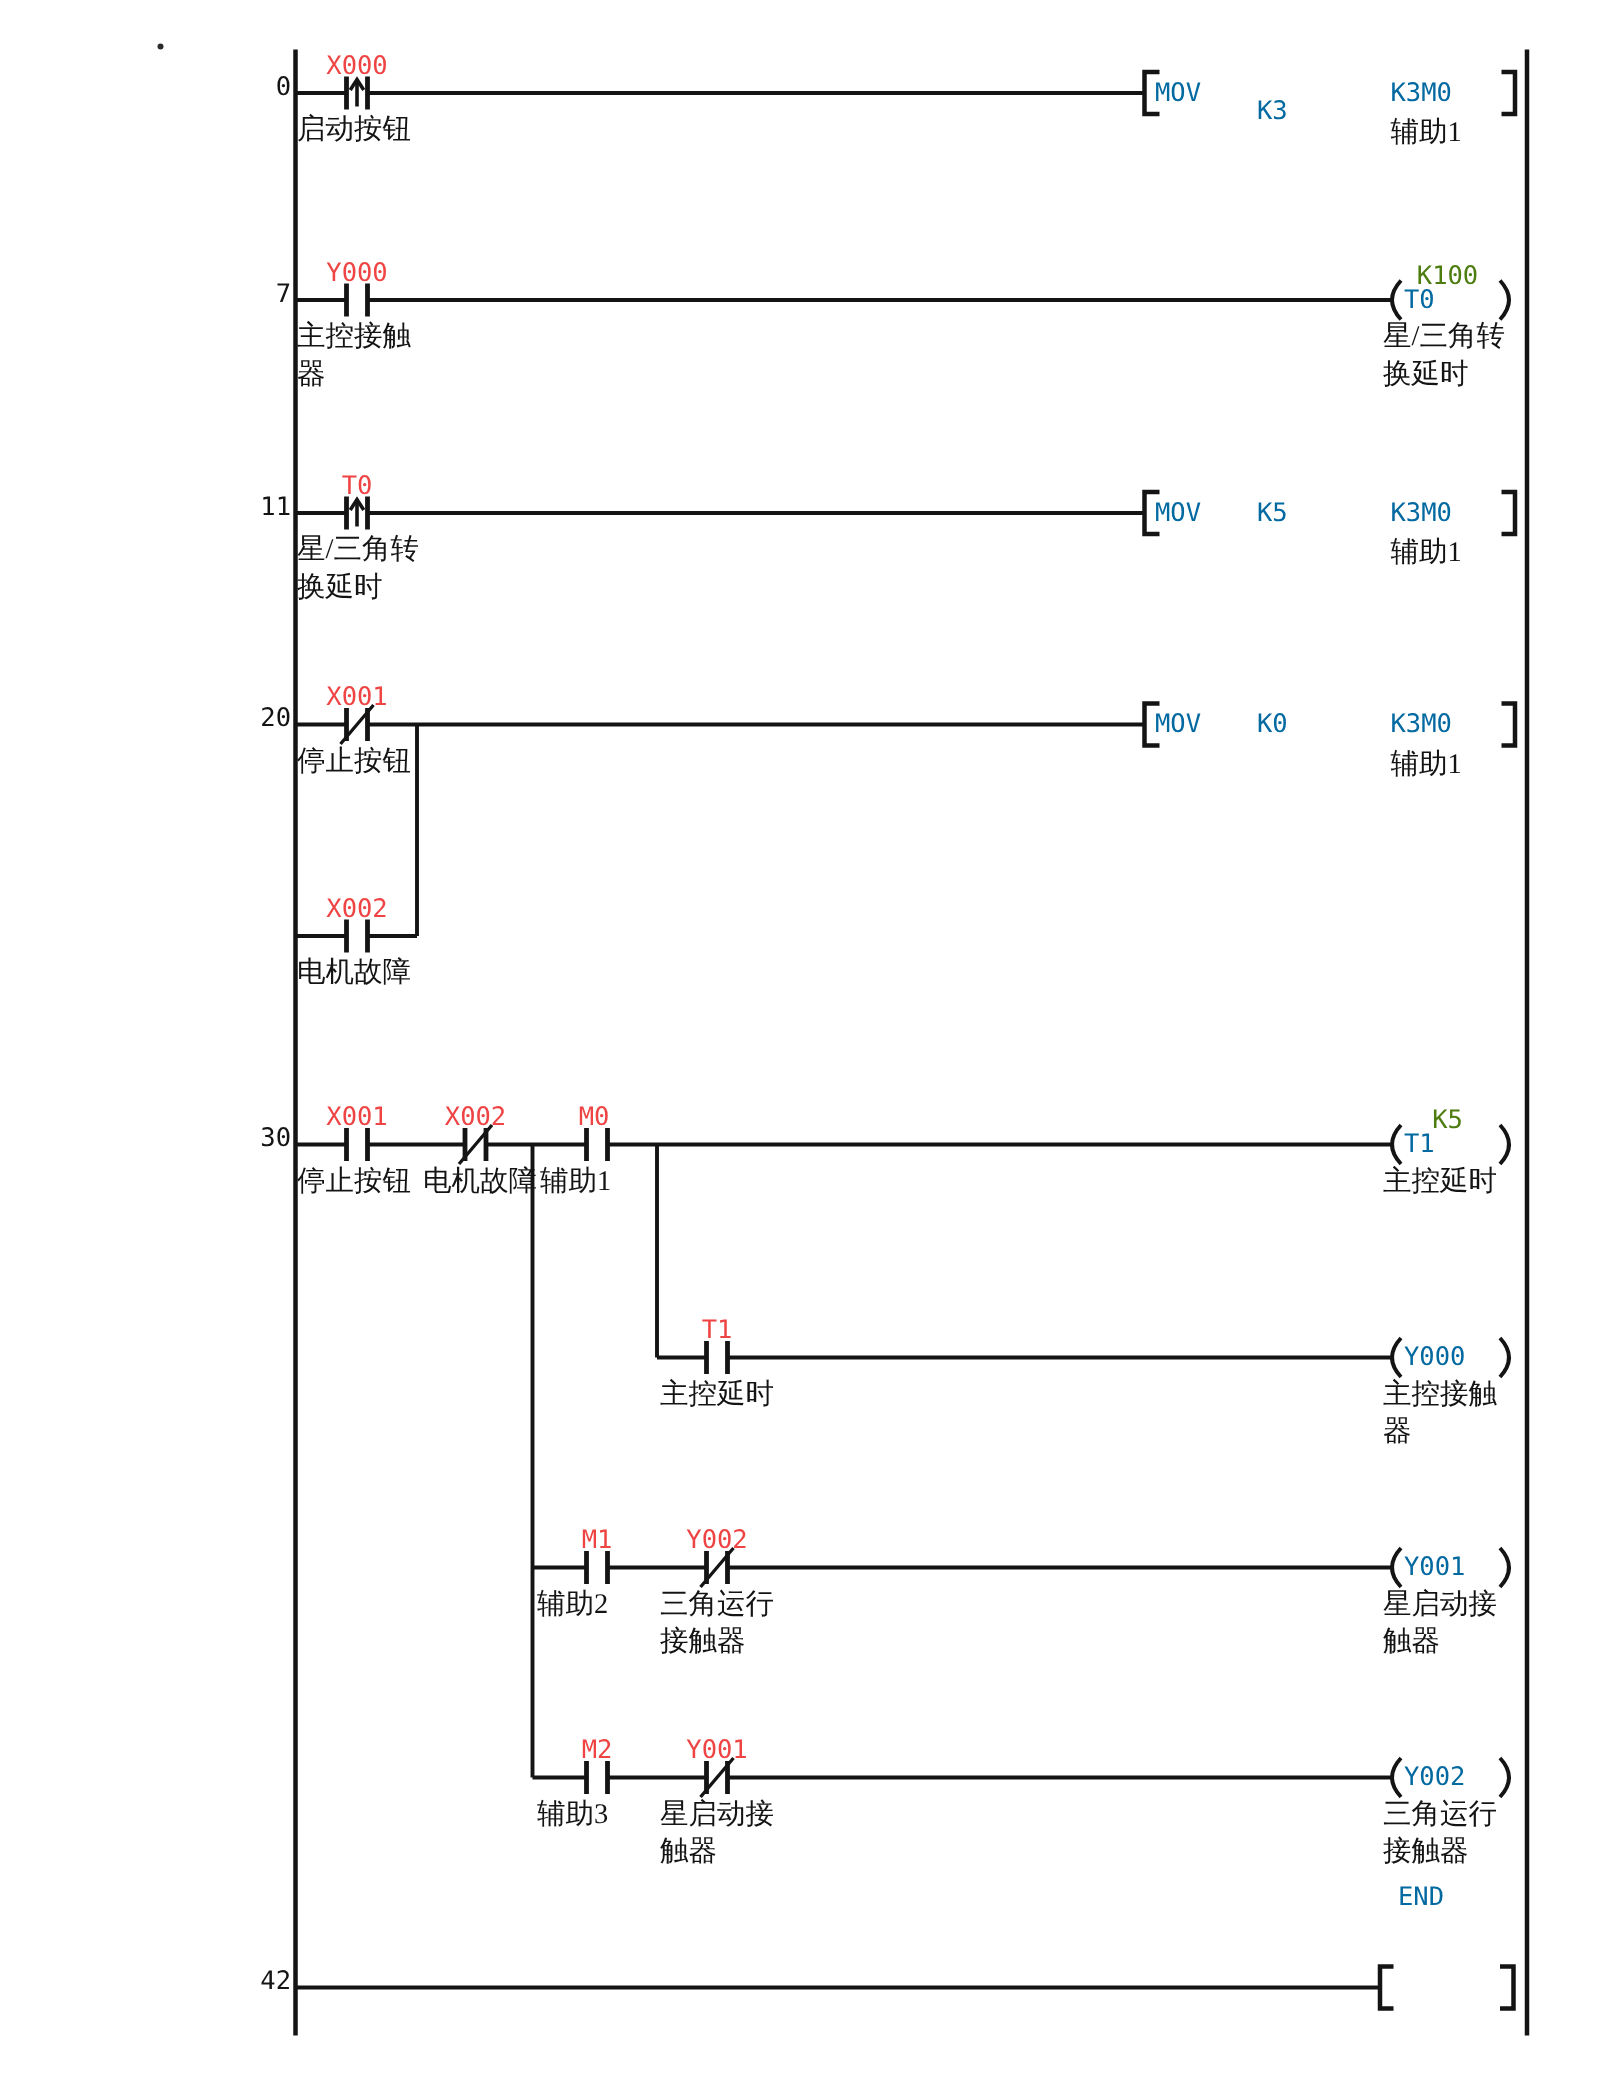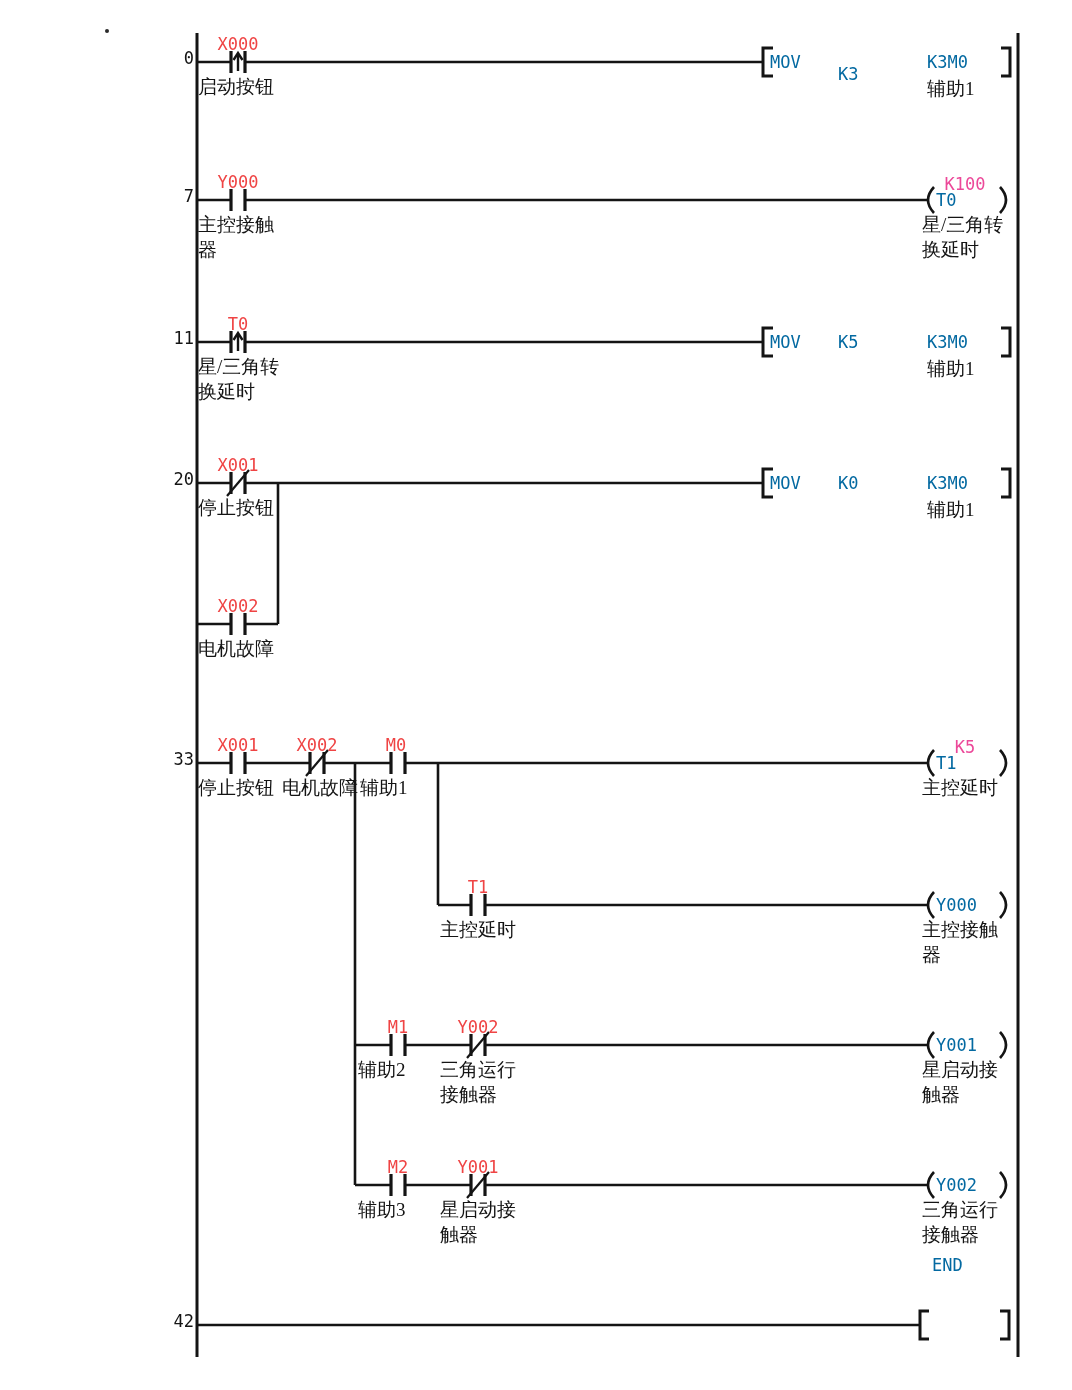--- a/index.html
+++ b/index.html
@@ -3,21 +3,21 @@
 <meta charset="utf-8">
 <style>
   html,body{margin:0;padding:0;background:#ffffff;}
   #ladder{position:relative;width:1072px;height:1390px;background:#ffffff;overflow:hidden;
           font-family:"Liberation Serif","DejaVu Serif",serif;color:#141414;}
   #wires{position:absolute;left:0;top:0;}
   .dev{position:absolute;transform:translateX(-50%);font:17px/20px "DejaVu Sans Mono","Liberation Mono",monospace;white-space:nowrap;color:#ef4444;}
   .lbl{position:absolute;font:19px/25px "Liberation Serif","DejaVu Serif",serif;white-space:pre-line;color:#141414;}
   .step{position:absolute;width:42px;text-align:right;font:17px/20px "DejaVu Sans Mono","Liberation Mono",monospace;color:#141414;}
   .ins{position:absolute;font:17px/20px "DejaVu Sans Mono","Liberation Mono",monospace;white-space:nowrap;color:#0369a1;}
-  .pv{position:absolute;transform:translateX(-50%);font:17px/20px "DejaVu Sans Mono","Liberation Mono",monospace;color:#ec4899;}
+  .pv{position:absolute;transform:translateX(-50%);font:17px/20px "DejaVu Sans Mono","Liberation Mono",monospace;color:#4d7c0f;}
   .dot{position:absolute;left:105px;top:29px;width:4px;height:4px;background:#2a2a2a;border-radius:2px;}
 </style>
 </head>
 <body>
 
 <div id="ladder">
   <div class="dot"></div>
 
   <svg id="wires" width="1072" height="1390" viewBox="0 0 1072 1390">
     <g stroke="#141414" fill="none">
@@ -183,21 +183,21 @@
   <div class="step" style="left:152px;top:469px">20</div>
   <div class="dev" style="left:238px;top:455px">X001</div>
   <div class="lbl" style="left:198px;top:495px">停止按钮</div>
   <div class="dev" style="left:238px;top:596px">X002</div>
   <div class="lbl" style="left:198px;top:636px">电机故障</div>
   <div class="ins" style="left:770px;top:473px">MOV</div>
   <div class="ins" style="left:838px;top:473px">K0</div>
   <div class="ins" style="left:927px;top:473px">K3M0</div>
   <div class="lbl" style="left:927px;top:497px">辅助1</div>
 
-  <div class="step" style="left:152px;top:749px">33</div>
+  <div class="step" style="left:152px;top:749px">30</div>
   <div class="dev" style="left:238px;top:735px">X001</div>
   <div class="lbl" style="left:198px;top:775px">停止按钮</div>
   <div class="dev" style="left:317px;top:735px">X002</div>
   <div class="lbl" style="left:282px;top:775px">电机故障</div>
   <div class="dev" style="left:396px;top:735px">M0</div>
   <div class="lbl" style="left:360px;top:775px">辅助1</div>
   <div class="pv" style="left:965px;top:737px">K5</div>
   <div class="ins" style="left:936px;top:753px">T1</div>
   <div class="lbl" style="left:922px;top:775px">主控延时</div>
 

